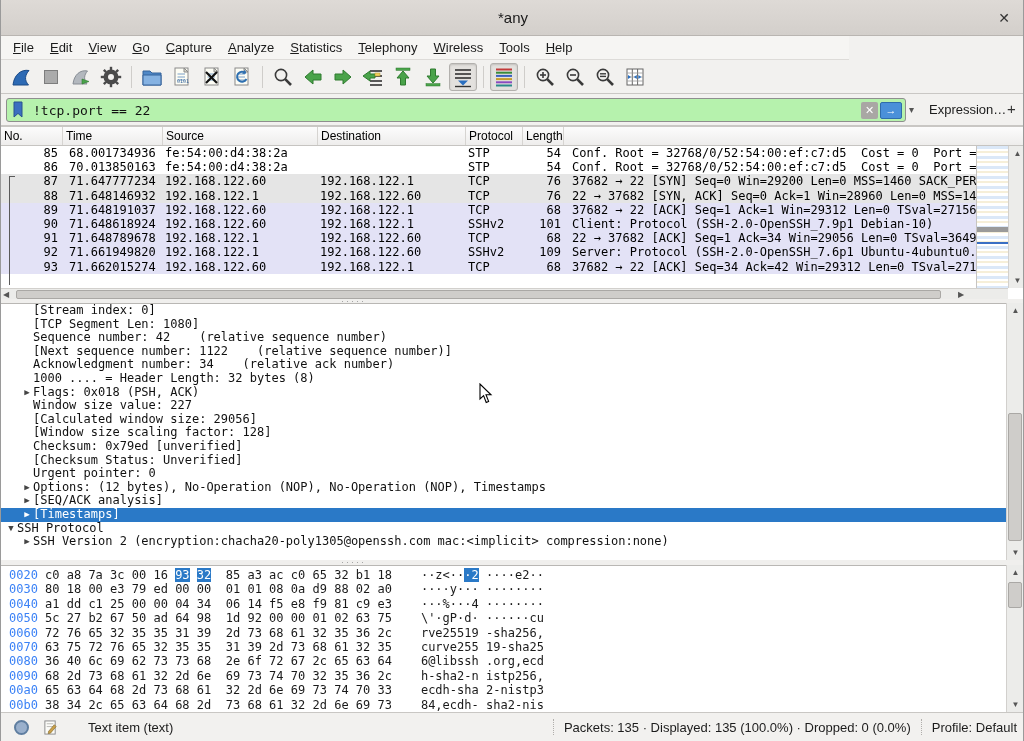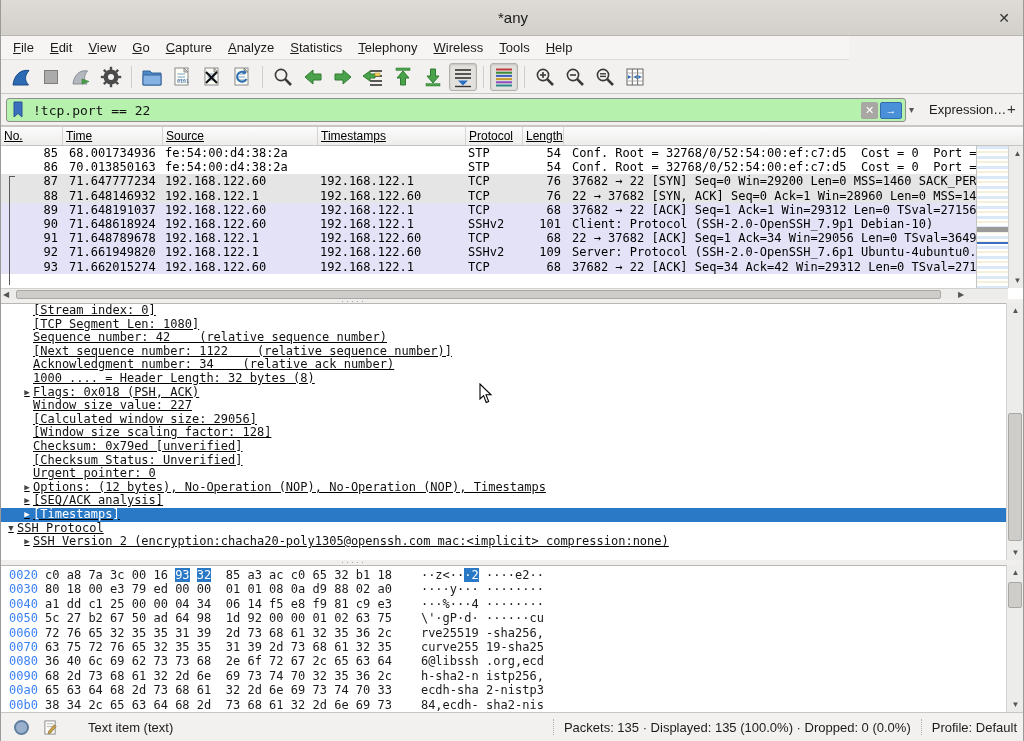--- a/index.html
+++ b/index.html
@@ -44,21 +44,21 @@
     color:#fff; font-size:11px; line-height:15px; text-align:center; margin-right:3px; }
   .fcaret { position:absolute; left:908px; top:10px; font-size:10px; color:#555; }
   .fexpr { position:absolute; left:928px; top:8px; font-size:13px; color:#1c1c1c; }
   .fplus { position:absolute; left:1006px; top:6px; font-size:15px; color:#333; }
 
   
   .plist { position:absolute; left:0; top:126px; width:1024px; height:173px; background:#fff;
     border-top:1px solid #c9c7c4; }
   .phead { display:flex; height:19px; background:linear-gradient(#fcfcfc,#eeedec);
     border-bottom:1px solid #c6c4c1; font-size:12px; color:#000; }
-  .phead .hc { padding:2px 0 0 3px; border-right:1px solid #d6d4d1; overflow:hidden; white-space:nowrap;text-decoration:underline; }
+  .phead .hc { padding:2px 0 0 3px; border-right:1px solid #d6d4d1; overflow:hidden; white-space:nowrap; }
   .rows { position:absolute; left:0; top:19px; width:975px; height:142px; overflow:hidden; background:#fff; }
   .prow { display:flex; height:14.2px; font-size:12px; line-height:14.2px; white-space:nowrap; }
   .prow.stp { background:#ffffff; color:#000; }
   .prow.syn { background:#e5e5e5; color:#000; }
   .prow.tcp { background:#e3e2f6; color:#000; }
   .prow.selected { background:#2a79c7; color:#fff;margin-top:25px; }
   .c-no  { width:62px;  text-align:right; padding-right:5px; }
   .c-time{ width:100px; padding-left:6px; }
   .c-src { width:155px; padding-left:2px; }
   .c-dst { width:148px; padding-left:2px; }
@@ -79,21 +79,21 @@
   .hsb .la { position:absolute; left:2px; top:0; font-size:8px; color:#555; line-height:12px; }
   .hsb .ra { position:absolute; left:957px; top:0; font-size:8px; color:#555; line-height:12px; }
 
   
   .split1 { position:absolute; left:0; top:299px; width:1024px; height:4px; background:#f0efed; }
   .split2 { position:absolute; left:0; top:560px; width:1024px; height:5px; background:#f0efed; }
   .split-dots { position:absolute; left:340px; top:-3px; color:#9a9a9a; font-size:9px; letter-spacing:2px; }
 
   
   .details { position:absolute; left:0; top:303px; width:1024px; height:257px; background:#fff;
-    border-top:1px solid #b9b7b4; overflow:hidden;text-decoration:underline; }
+    border-top:1px solid #b9b7b4; overflow:hidden; }
   .dline { display:flex; height:13.6px; font-size:12px; line-height:13.6px; white-space:pre; color:#111; }
   .dline .tri { width:12px; text-align:center; font-size:9px; color:#444; flex:none; }
   .dline.selected { background:#2a79c7; color:#fff; }
   .dline.selected .tri { color:#fff; }
   .dvsb { position:absolute; right:0; top:0; width:17px; height:257px; background:#ececea; border-left:1px solid #d2d0cd; }
   .dvsb .thumb { position:absolute; left:1px; top:110px; width:14px; height:128px; background:#cfcdca; border:1px solid #aaa8a5; border-radius:2px; }
 
   
   .hexpane { position:absolute; left:0; top:565px; width:1024px; height:147px; background:#fff;
     border-top:1px solid #b9b7b4; overflow:hidden; padding-top:2px; }
@@ -337,21 +337,21 @@
   <span class="fcaret">▾</span>
   <span class="fexpr">Expression…</span>
   <span class="fplus">+</span>
 </div>
 
 <div class="plist">
   <div class="phead" id="phead">
       <div class="hc" style="width: 62px;">No.</div>
       <div class="hc" style="width: 100px;">Time</div>
       <div class="hc" style="width: 155px;">Source</div>
-      <div class="hc" style="width: 148px;">Timestamps</div>
+      <div class="hc" style="width: 148px;">Destination</div>
       <div class="hc" style="width: 57px;">Protocol</div>
       <div class="hc" style="width: 41px;">Length</div>
     </div>
   <div class="rows mono" id="prows">
       <div class="prow stp">
         <span class="c-no">85</span>
         <span class="c-time">68.001734936</span>
         <span class="c-src">fe:54:00:d4:38:2a</span>
         <span class="c-dst"></span>
         <span class="c-pro">STP</span>

